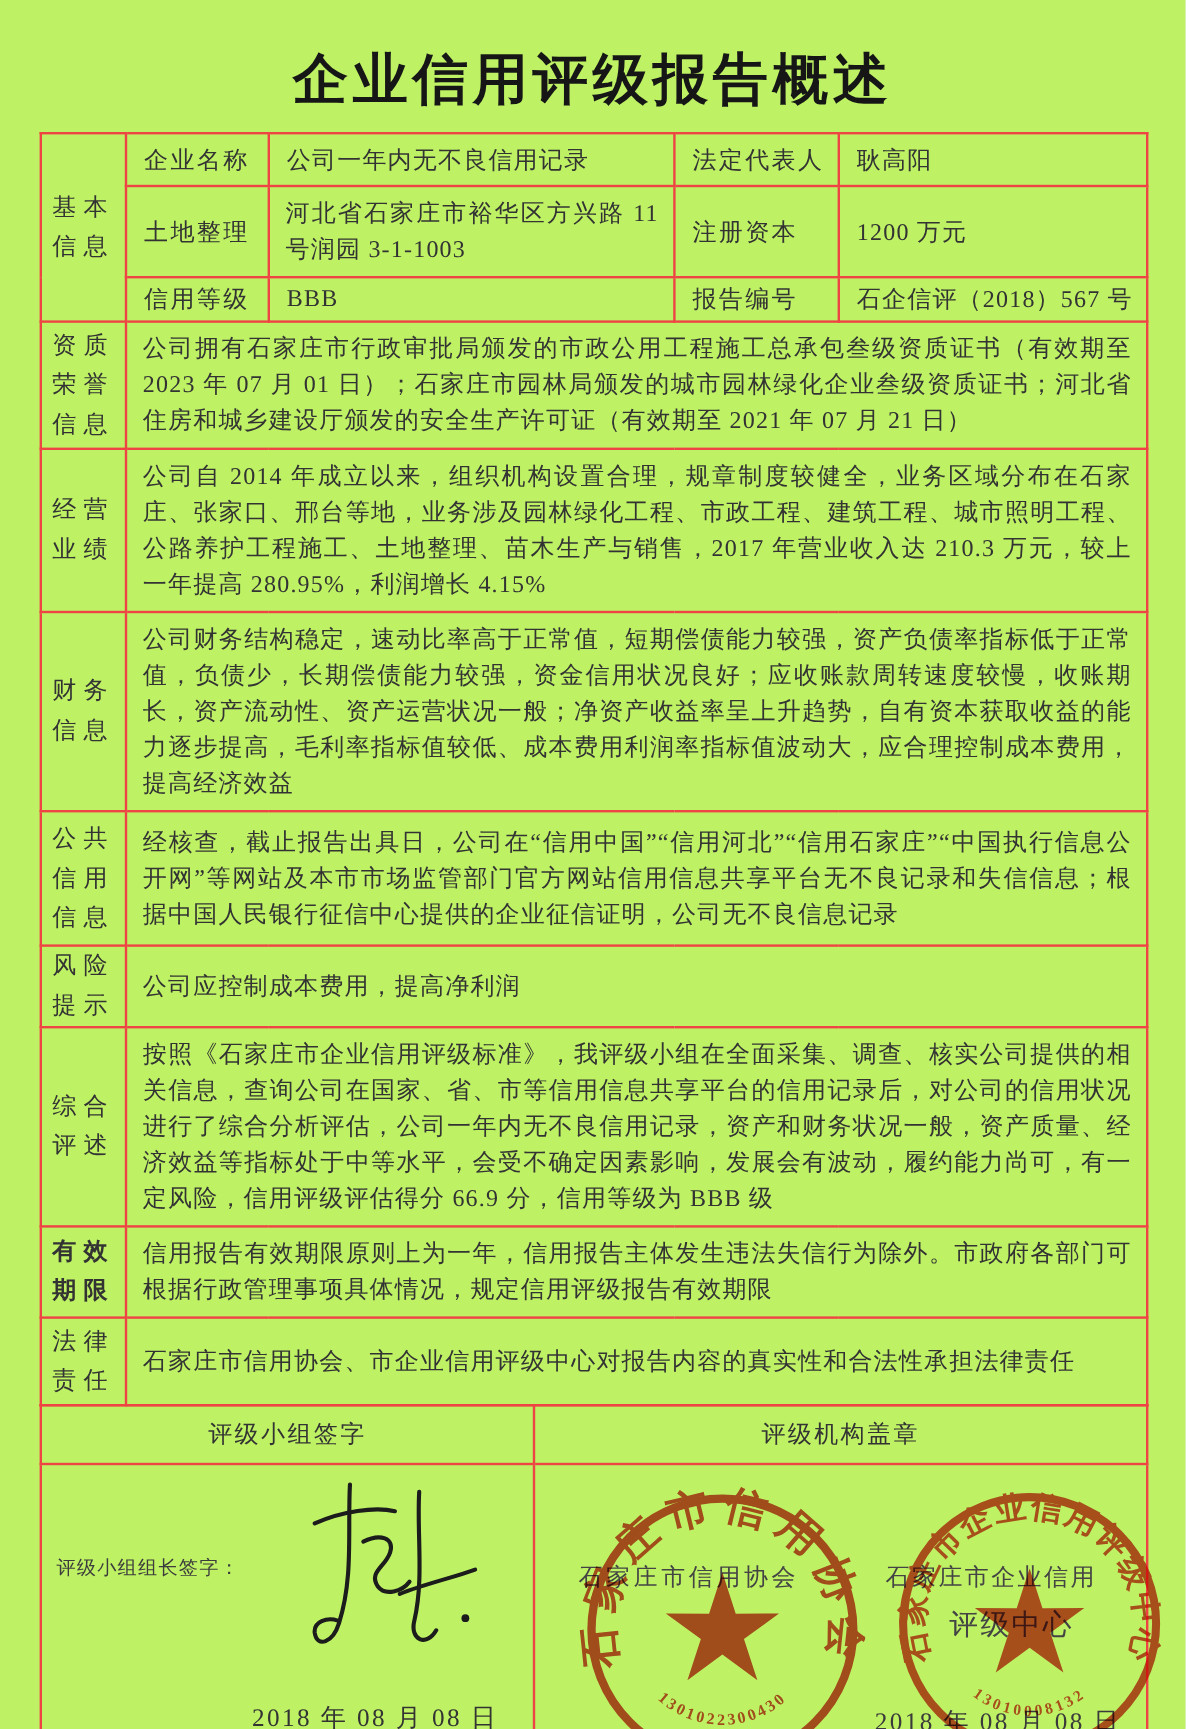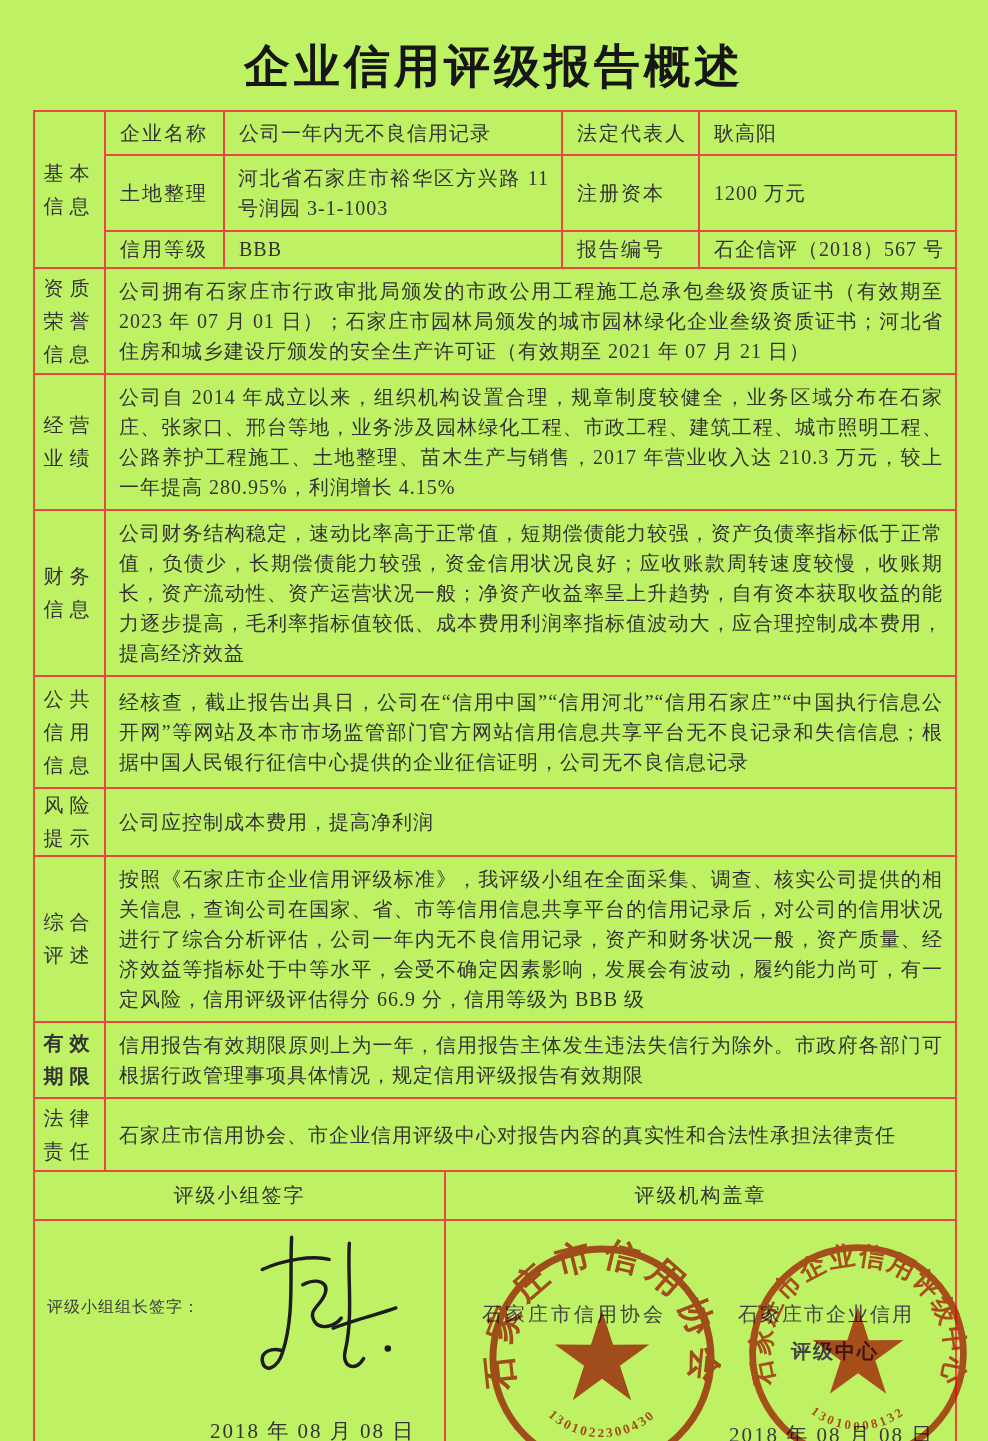--- a/index.html
+++ b/index.html
@@ -31,21 +31,21 @@
     text-align:justify; color:#323232;
   }
   table.tbl.foot { margin-top:-2px; }
   td.fhead { text-align:center; letter-spacing:2px; color:#3a3a3a; }
   td.fbody { position:relative; vertical-align:top; overflow:visible; }
   .sig-label { position:absolute; left:12px; top:76px; font-size:16px; letter-spacing:1px; color:#3c3c3c; }
   .sig-svg  { position:absolute; left:198px; top:8px; }
   .sig-date { position:absolute; left:175px; top:196px; font-size:21px; letter-spacing:2px; color:#333; }
   .org-name-1  { position:absolute; left:36px;  top:80px;  font-size:20px; letter-spacing:3px; color:#444; }
   .org-name-2a { position:absolute; left:292px; top:80px;  font-size:20px; letter-spacing:2px; color:#444; }
-  .org-name-2b { position:absolute; left:345px; top:117px; font-size:20px; letter-spacing:2px; color:#444;font-weight:bold; }
+  .org-name-2b { position:absolute; left:345px; top:117px; font-size:24px; letter-spacing:2px; color:#444; }
   .stamp-date  { position:absolute; left:283px; top:200px; font-size:21px; letter-spacing:2px; color:#3a3a3a; }
   .stamp { position:absolute; opacity:0.88; mix-blend-mode:multiply; }
   .stamp-1 { left:37px;  top:18px; color:#d23729; }
   .stamp-2 { left:297px; top:17px; color:#dd3b2b; }
   .stamp text { font-family:"Liberation Serif","DejaVu Serif",serif; font-weight:700; }
 </style>
 </head>
 <body>
 
 <div class="page">

